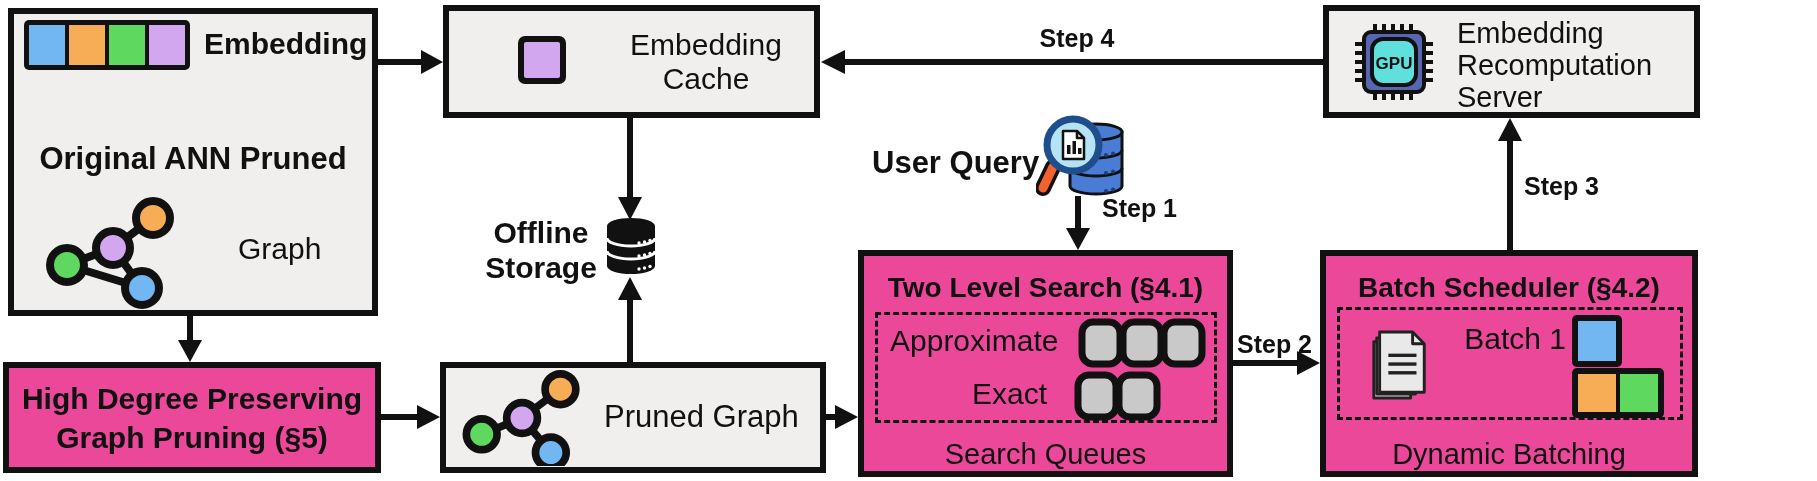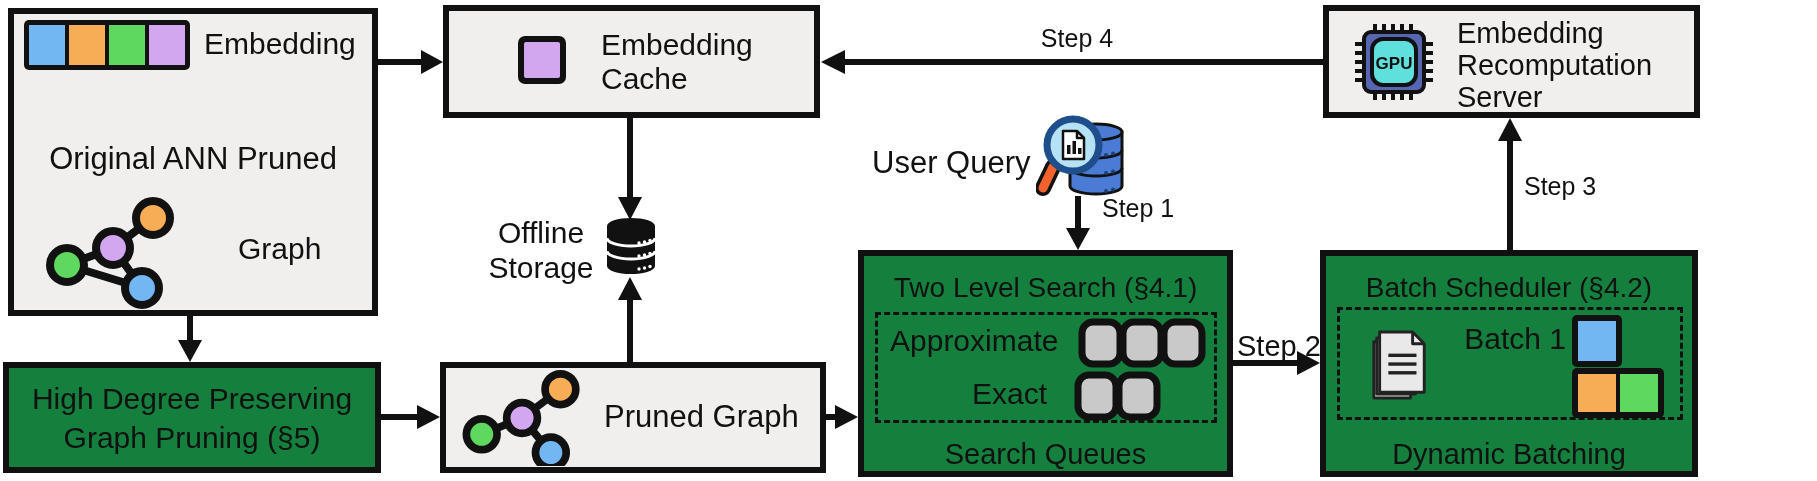--- a/index.html
+++ b/index.html
@@ -1,21 +1,21 @@
 <!DOCTYPE html>
 <html><head>
 <meta charset="utf-8">
 <style>
   html,body{margin:0;padding:0;background:#ffffff;}
   #canvas{position:relative;width:1817px;height:481px;background:#ffffff;overflow:hidden;
           font-family:"Liberation Sans",sans-serif;color:#111;}
   .box{position:absolute;background:#f1efee;border:6px solid #111;box-sizing:border-box;}
-  .box.gray{background:#15803d;}
+  .box.gray{background:#ec4899;}
   .lbl{position:absolute;color:#111;line-height:1.12;}
-  .b{font-weight:normal;}
+  .b{font-weight:bold;}
   .ctr{text-align:center;}
   .rt{text-align:right;}
   .dashed{position:absolute;border:3px dashed #111;box-sizing:border-box;}
   svg{display:block;}
   .arrows{position:absolute;left:0;top:0;z-index:1;}
   .box,.lbl,.icon{z-index:2;}
   .icon{position:absolute;}
 </style>
 </head>
 <body>
@@ -58,21 +58,21 @@
   </svg>
 
   <div class="box" style="left:8px;top:8px;width:370px;height:308px;">
     <svg class="icon" style="left:10px;top:6px;" width="166" height="50" viewBox="0 0 166 50">
       <rect x="0" y="0" width="166" height="50" rx="5" fill="#111"></rect>
       <rect x="5" y="5" width="36" height="40" fill="#72b6f2"></rect>
       <rect x="45" y="5" width="36" height="40" fill="#f6ad55"></rect>
       <rect x="85" y="5" width="36" height="40" fill="#5ed85e"></rect>
       <rect x="125" y="5" width="36" height="40" fill="#d2a7ef"></rect>
     </svg>
-    <div class="lbl" style="left:190px;top:13px;font-size:30px;">Embedding</div>
+    <div class="lbl" style="left:190px;top:13px;font-size:30px;font-weight:bold;">Embedding</div>
     <div class="lbl b ctr" style="left:0;top:128px;width:100%;font-size:31px;">Original ANN Pruned</div>
     <svg class="icon" style="left:26px;top:182px;" width="150" height="114" viewBox="0 0 150 114">
       <g stroke="#111" stroke-width="8">
         <line x1="113" y1="22" x2="73" y2="52"></line>
         <line x1="73" y1="52" x2="27" y2="69"></line>
         <line x1="73" y1="52" x2="102" y2="92"></line>
         <line x1="27" y1="69" x2="102" y2="92"></line>
       </g>
       <g stroke="#111" stroke-width="8">
         <circle cx="113" cy="22" r="17" fill="#f6ad55"></circle>
@@ -82,21 +82,21 @@
       </g>
     </svg>
     <div class="lbl" style="left:224px;top:218px;font-size:30px;">Graph</div>
   </div>
 
   <div class="box" style="left:443px;top:5px;width:377px;height:113px;">
     <svg class="icon" style="left:69px;top:25px;" width="48" height="48" viewBox="0 0 48 48">
       <rect x="0" y="0" width="48" height="48" rx="7" fill="#111"></rect>
       <rect x="6" y="6" width="36" height="36" rx="2" fill="#d2a7ef"></rect>
     </svg>
-    <div class="lbl" style="left:152px;top:17px;width:210px;font-size:30px;">Embedding Cache</div>
+    <div class="lbl" style="left:152px;top:17px;width:210px;font-size:30px;text-align:center;">Embedding Cache</div>
   </div>
 
   <div class="lbl b ctr" style="left:476px;top:215px;width:130px;font-size:30px;line-height:1.17;">Offline Storage</div>
   <svg class="icon" style="left:605px;top:217px;" width="52" height="58" viewBox="0 0 52 58">
     <path d="M2,9 v40 a24,8 0 0 0 48,0 v-40 z" fill="#111"></path>
     <ellipse cx="26" cy="9" rx="24" ry="8" fill="#111"></ellipse>
     <path d="M2,21 a24,8 0 0 0 48,0" fill="none" stroke="#fff" stroke-width="3"></path>
     <path d="M2,34 a24,8 0 0 0 48,0" fill="none" stroke="#fff" stroke-width="3"></path>
     <g fill="#fff">
       <circle cx="34" cy="26" r="1.7"></circle>
@@ -237,17 +237,17 @@
           <rect x="71" y="56" width="10" height="4"></rect>
       </g>
       <rect x="12" y="10" width="60" height="60" rx="7" stroke="#111" stroke-width="4" fill="#5766b2"></rect>
       <rect x="20" y="17" width="44" height="46" rx="11" stroke="#111" stroke-width="4" fill="#5fe0dc"></rect>
       <text x="42" y="47" text-anchor="middle" font-family="Liberation Sans, sans-serif" font-size="17" font-weight="bold" fill="#111">GPU</text>
     </svg>
     <div class="lbl" style="left:128px;top:7px;width:240px;font-size:29px;line-height:1.1;">Embedding Recomputation Server</div>
   </div>
 
   <div class="lbl b" style="left:1102px;top:194px;font-size:25px;">Step 1</div>
-  <div class="lbl b" style="left:1237px;top:330px;font-size:29px;">Step 2</div>
+  <div class="lbl b" style="left:1237px;top:330px;font-size:25px;">Step 2</div>
   <div class="lbl b" style="left:1524px;top:172px;font-size:25px;">Step 3</div>
   <div class="lbl b ctr" style="left:1022px;top:24px;width:110px;font-size:25px;">Step 4</div>
 
 </div>
 
 </body></html>

